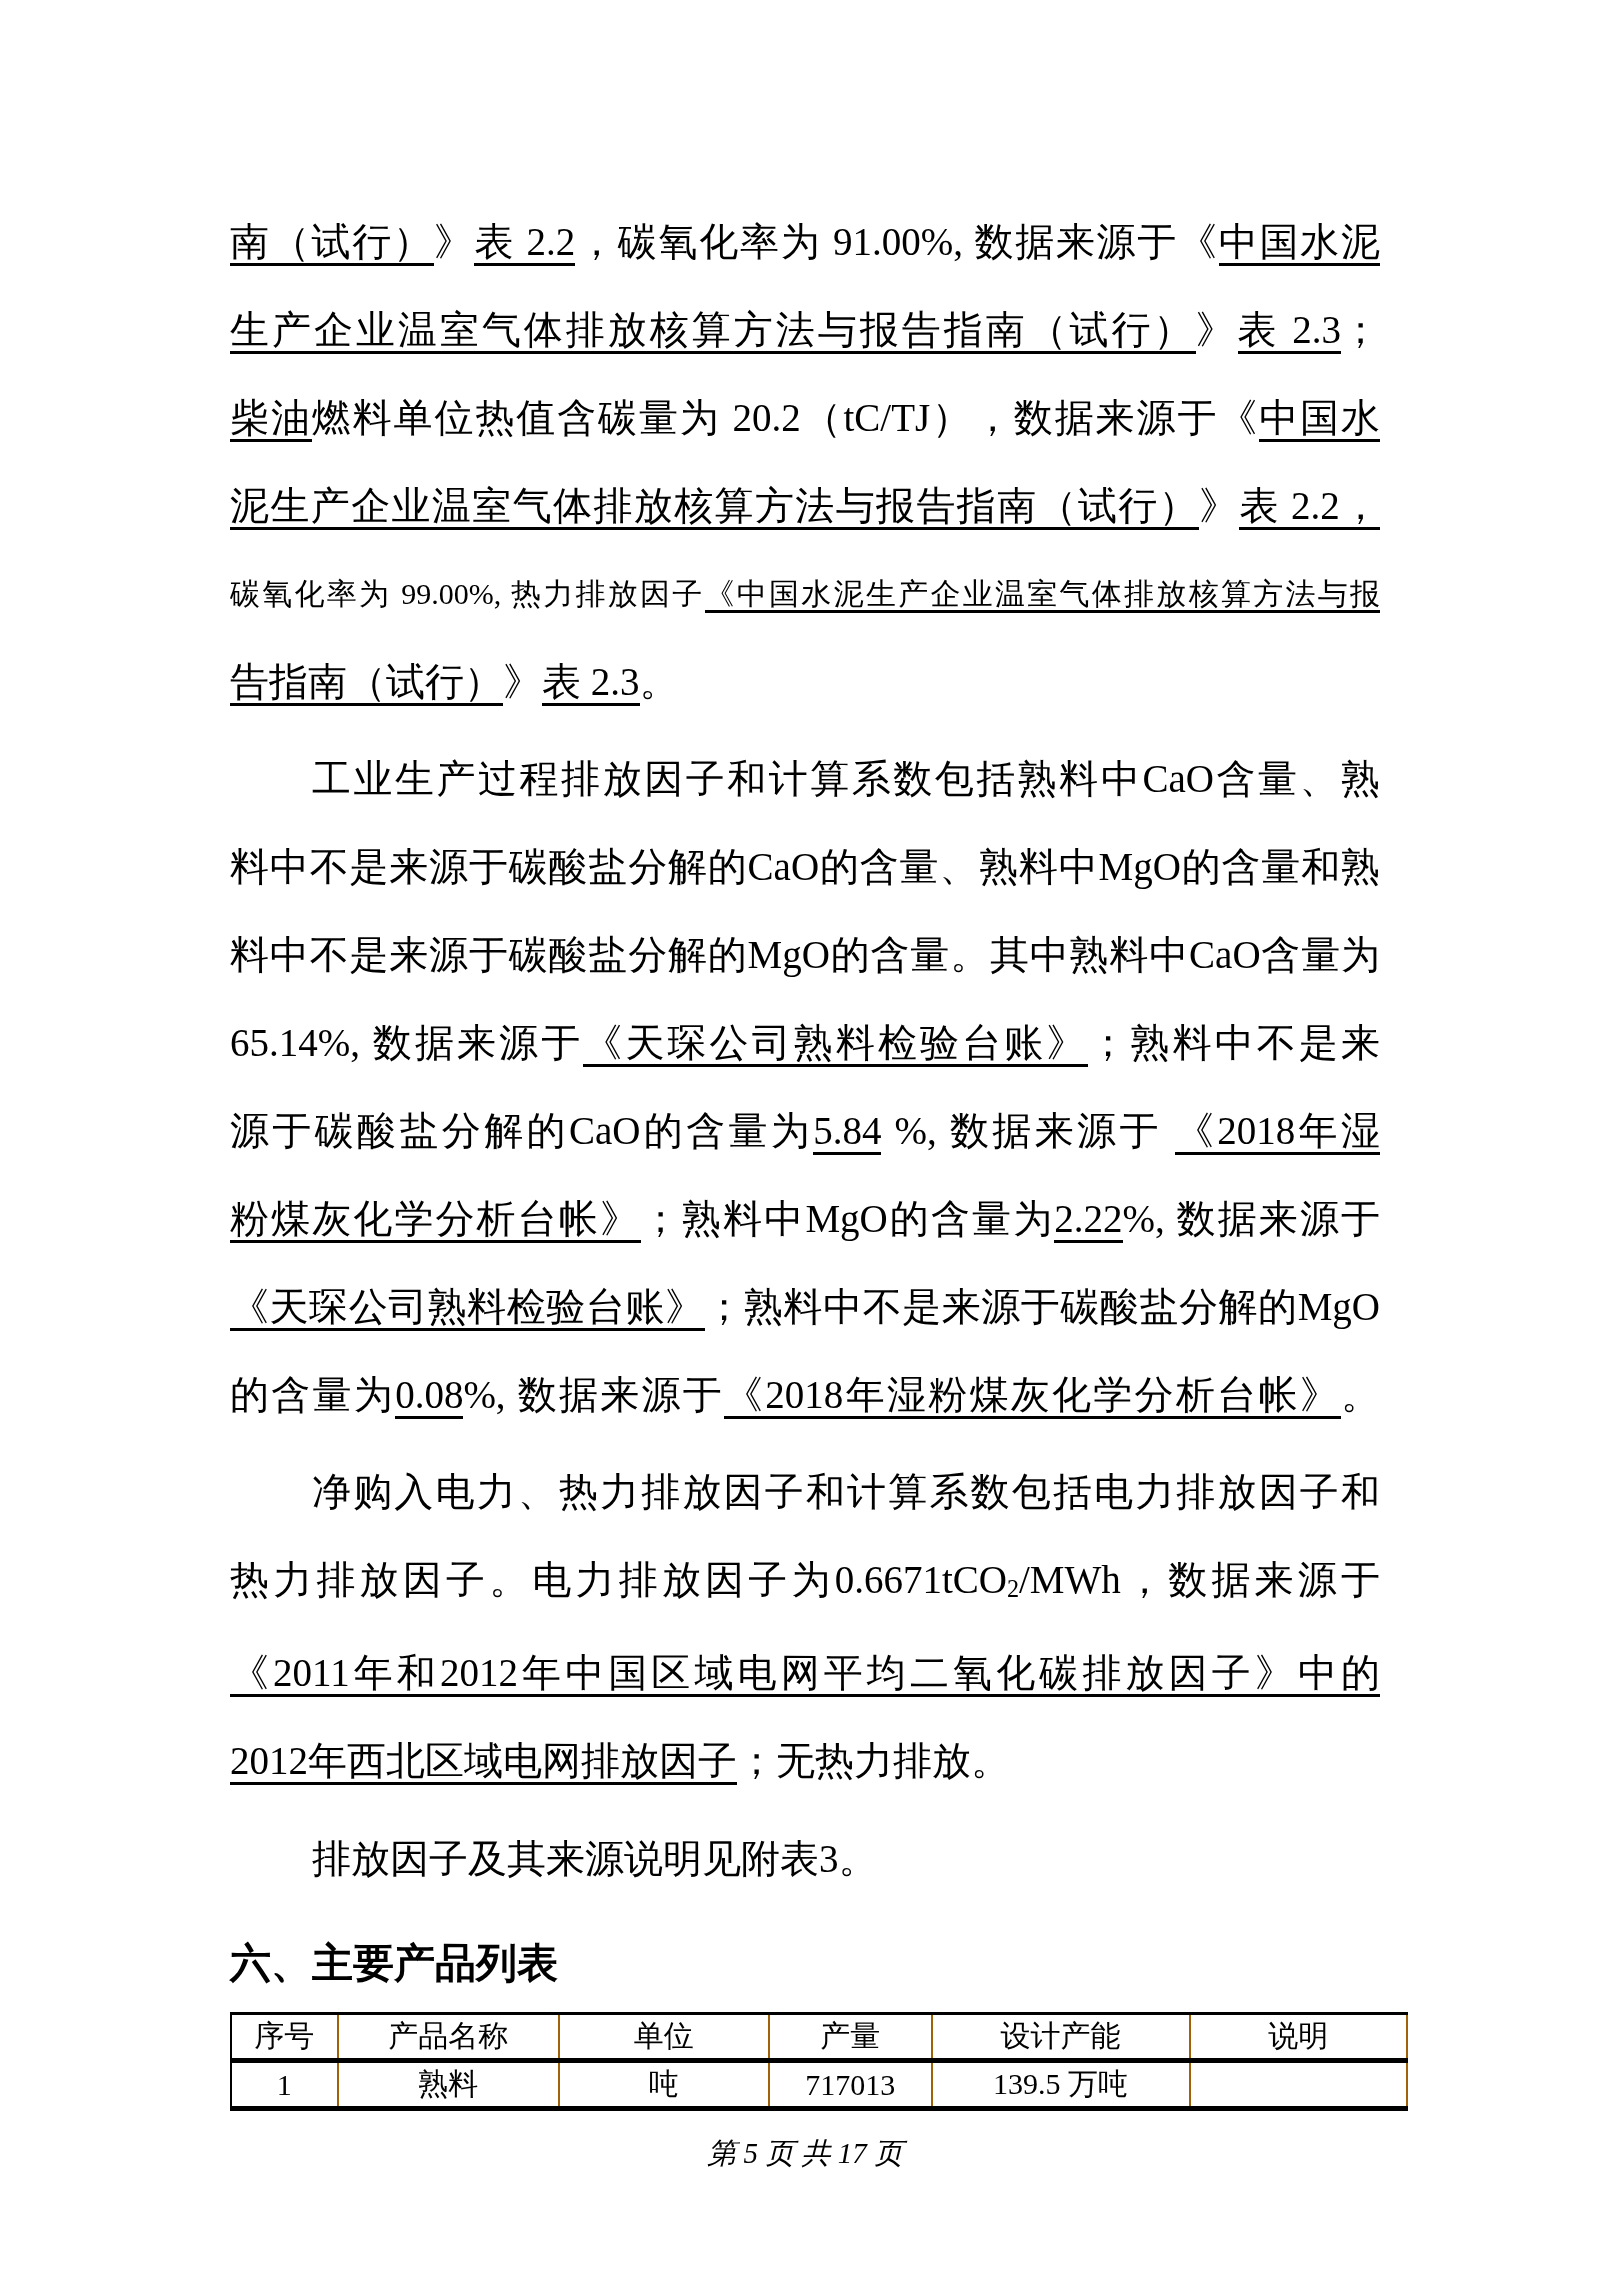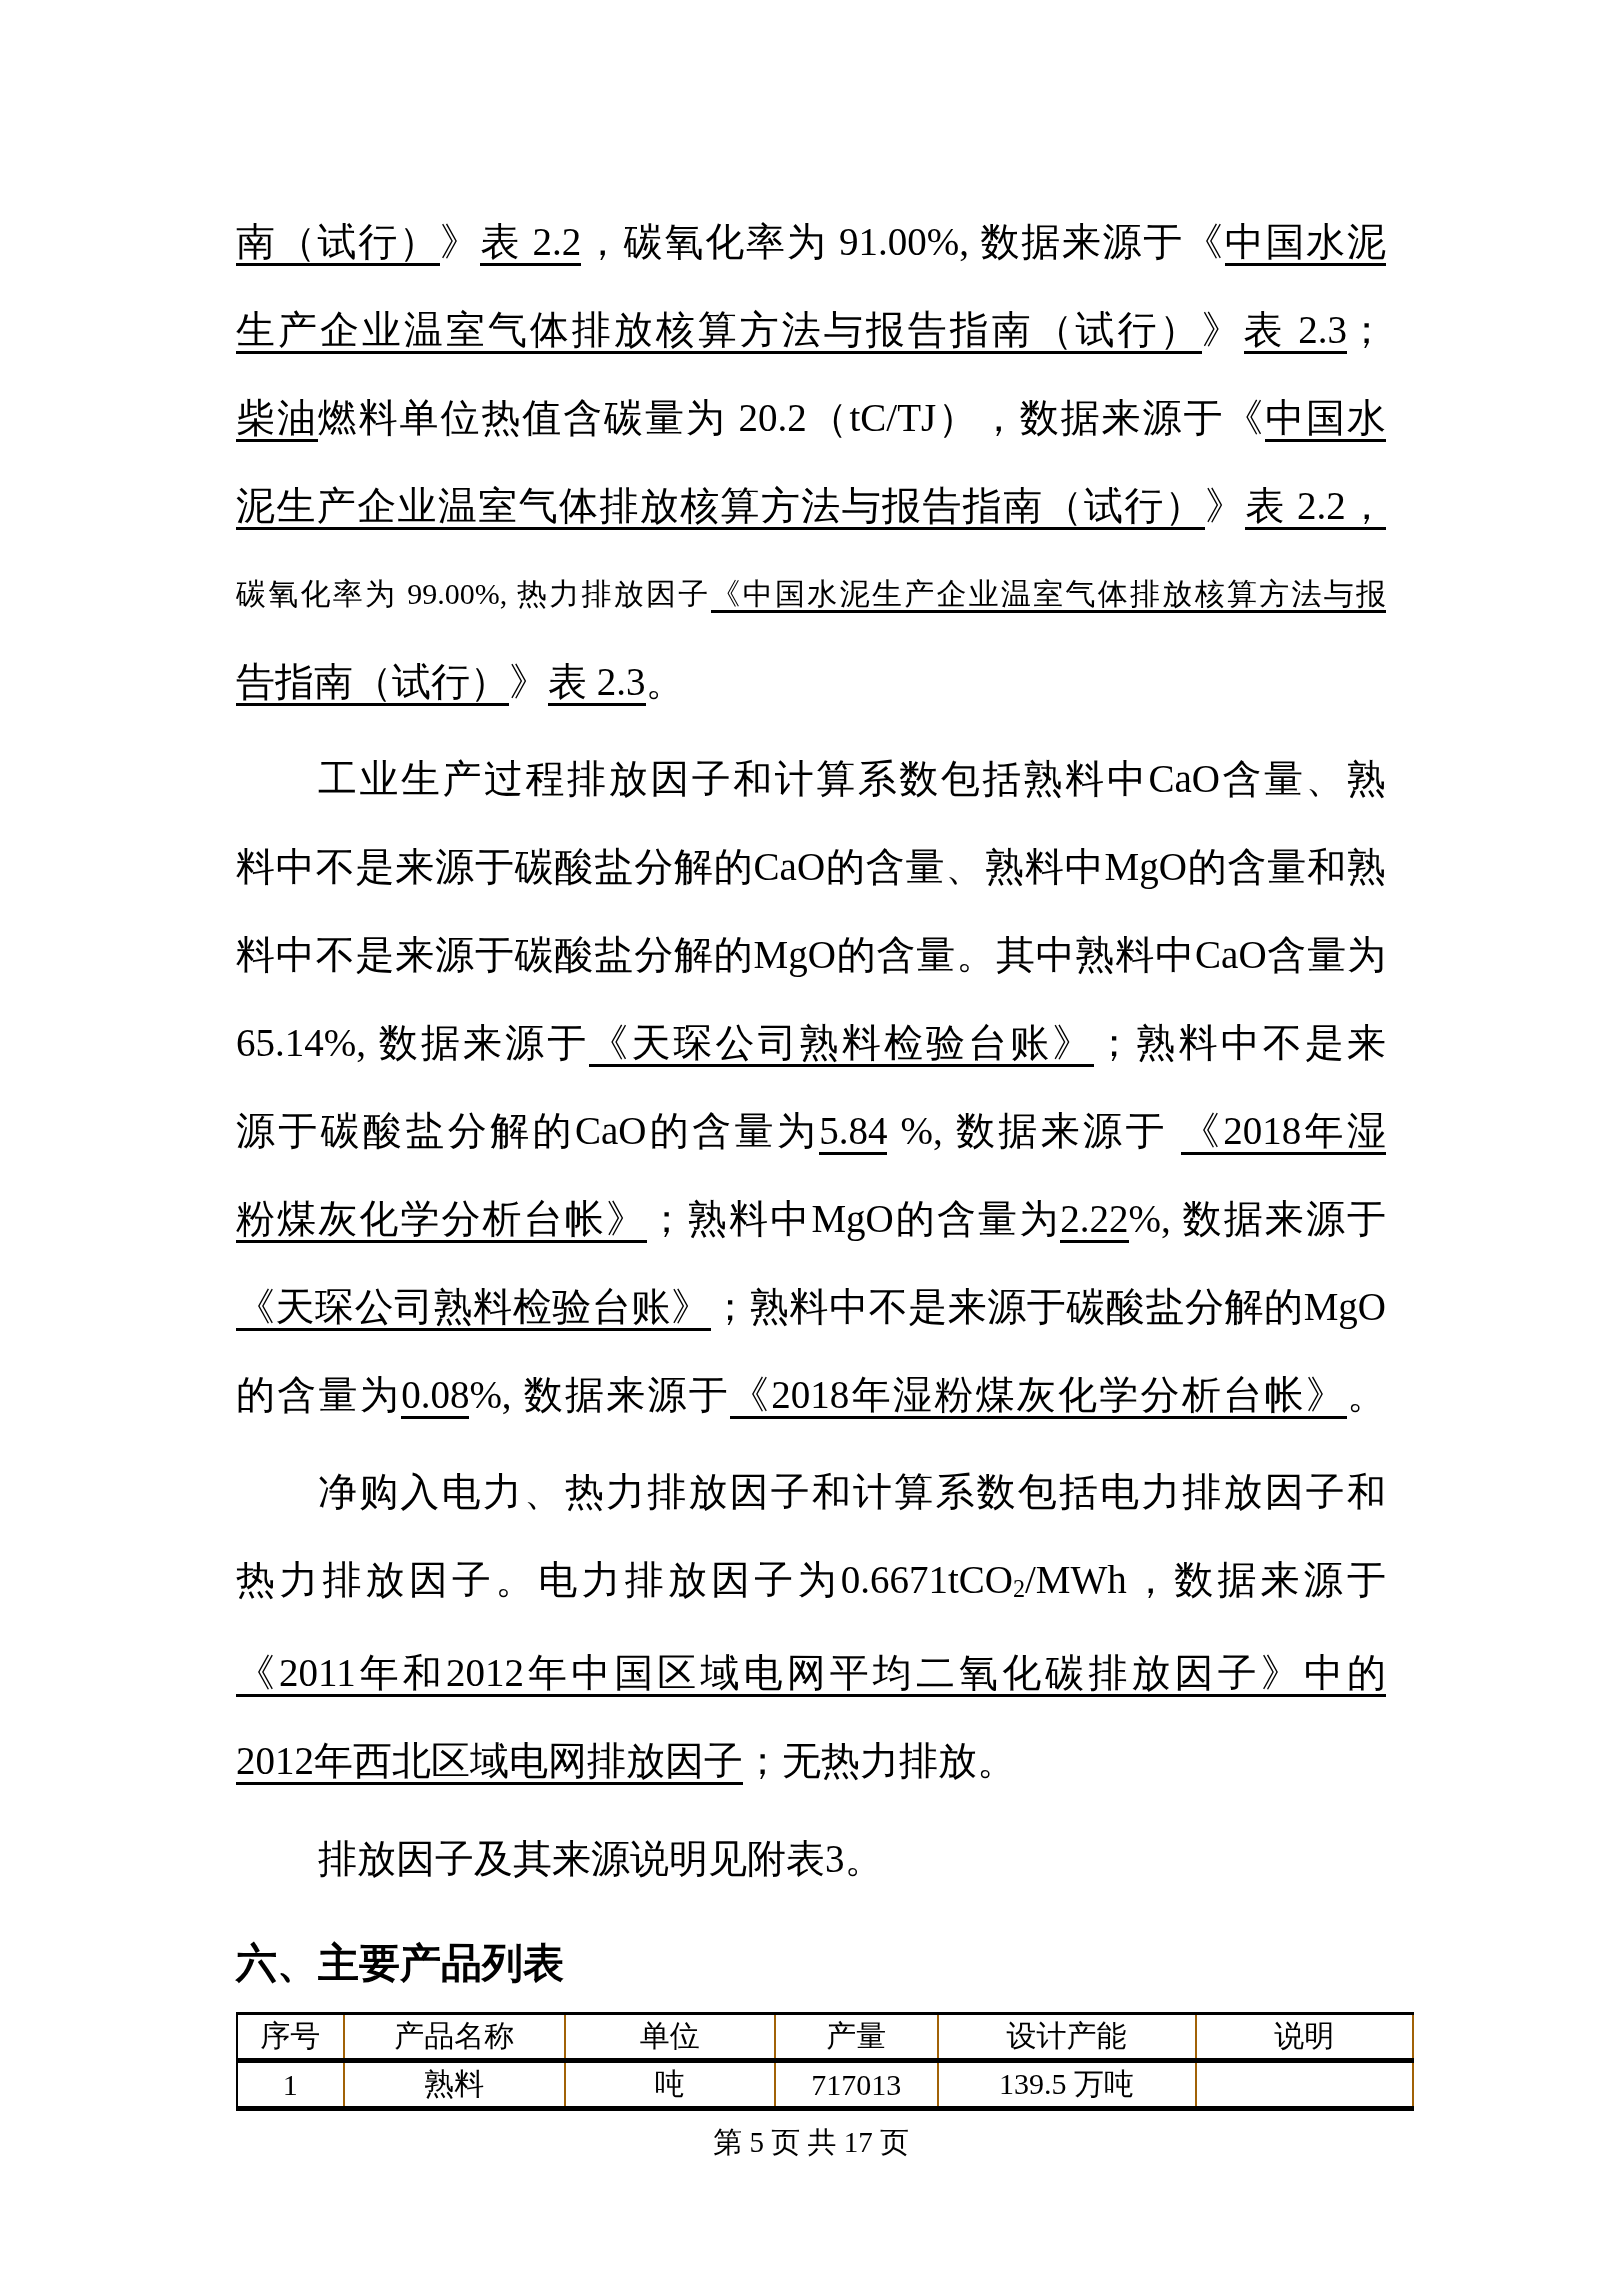--- a/index.html
+++ b/index.html
@@ -7,21 +7,21 @@
     position:relative;
     width:1623px;
     height:2295px;
     background:#ffffff;
     color:#000000;
     overflow:hidden;
     font-family:"Liberation Serif","DejaVu Serif",serif;
   }
   .content{
     position:absolute;
-    left:236px;
+    left:230px;
     top:198px;
     width:1150px;
   }
   .para{margin:0;padding:0;}
   .para + .para{margin-top:9.2px;}
   .line{
     font-size:39px;
     line-height:88px;
     text-align:left;
     white-space:normal;
@@ -63,24 +63,25 @@
     text-align:center;
     vertical-align:middle;
     font-weight:normal;
     padding:0;
     overflow:hidden;
   }
   table.products thead th{
     border-bottom:5.2px solid #000;
   }
   .footer{
-    margin-top:12px;
+    margin-top:23px;
     font-size:29px;
     line-height:39px;
     text-align:center;
+    font-style:italic;
   }
 </style>
 </head>
 <body>
 
 <div class="page">
   <div class="content">
 
     <div class="para">
       <div class="line jf"><span class="u">南（试行）</span><span>》</span><span class="u">表 2.2</span><span>，碳氧化率为 91.00%, 数据来源于《</span><span class="u">中国水泥</span></div>

